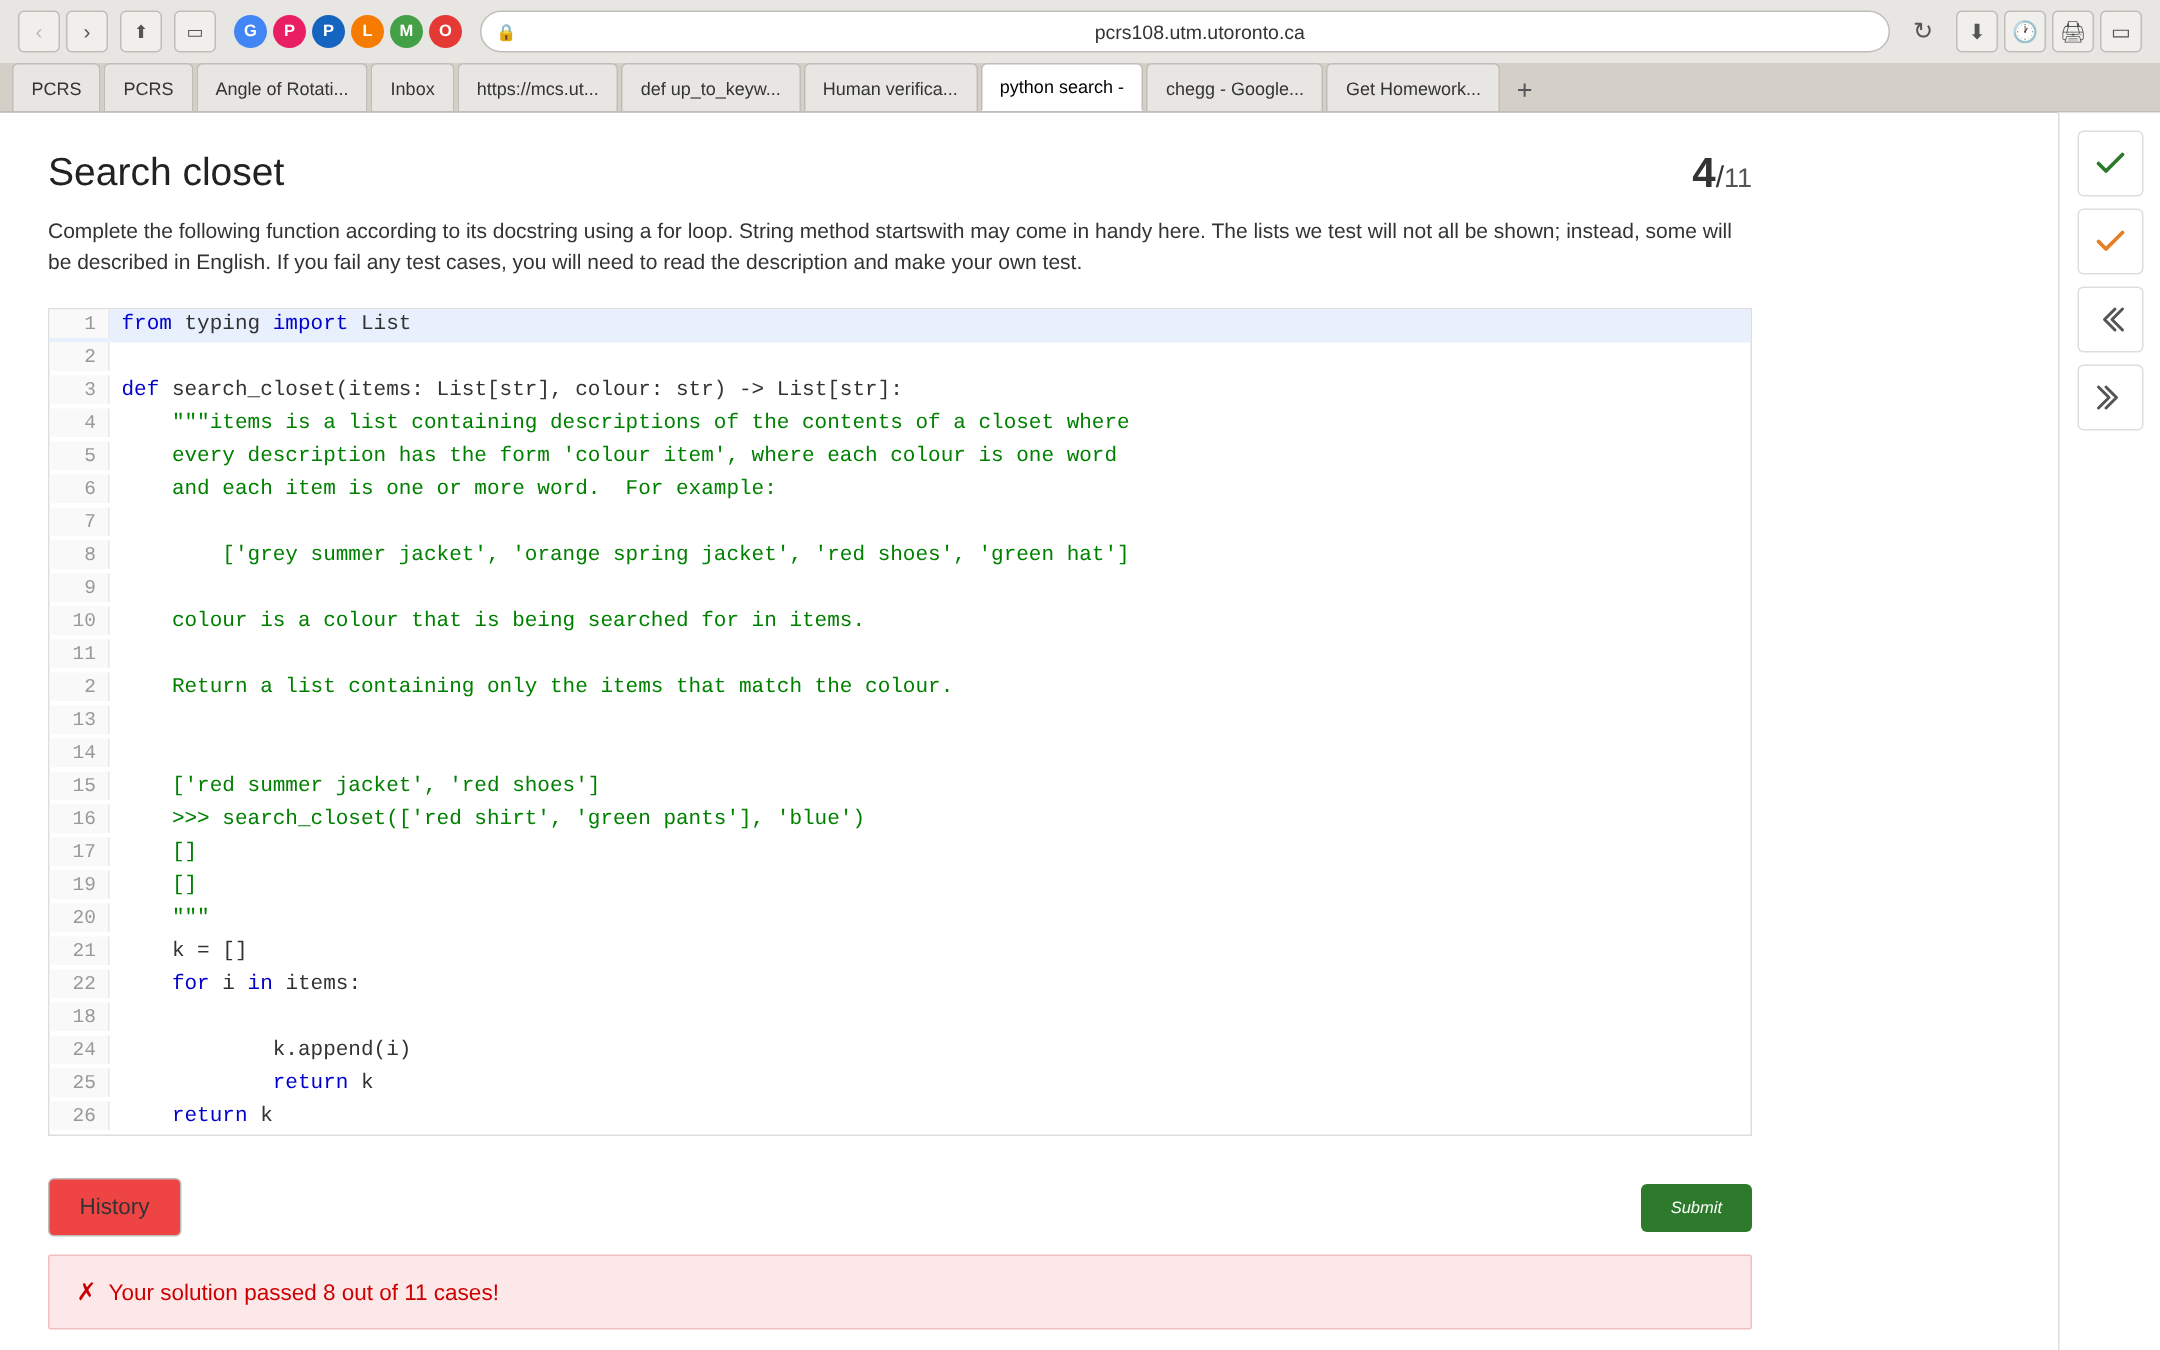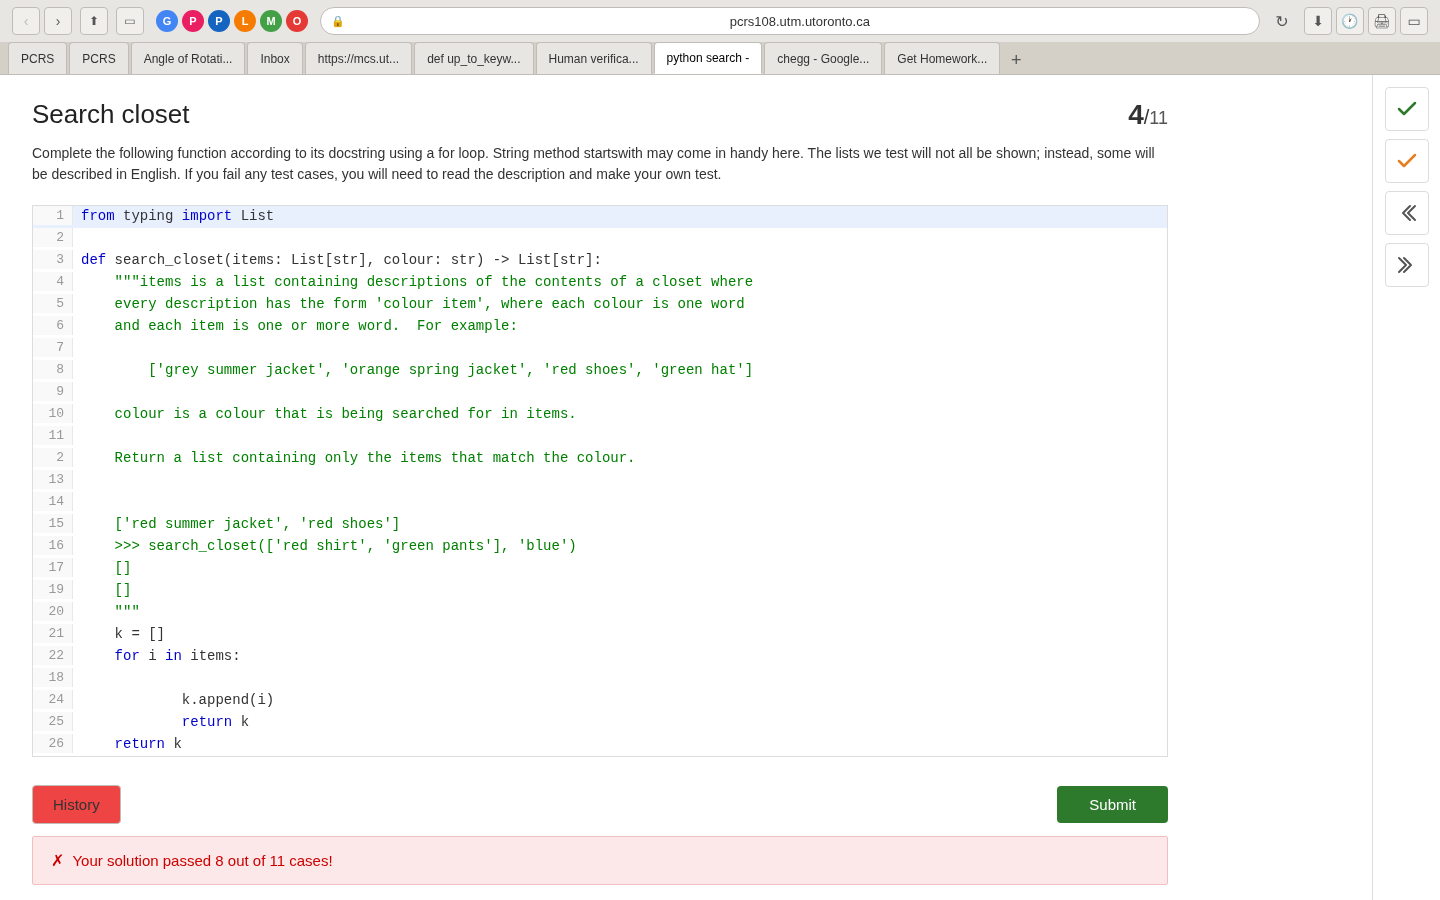--- a/index.html
+++ b/index.html
@@ -58,21 +58,21 @@
     .line-num { width: 40px; min-width: 40px; text-align: right; padding: 2px 8px 2px 0; color: #999; user-select: none; font-size: 13px; border-right: 1px solid #e8e8e8; background: #f9f9f9; }
     .line-content { padding: 2px 8px; white-space: pre; color: #333; flex: 1; }
 
     
     .kw { color: #0000cc; font-weight: normal; }
     .docstring { color: #008000; }
 
     
     .bottom-bar { display: flex; justify-content: space-between; align-items: center; padding: 12px 0; }
     .history-btn { background: #ef4444; border: 1px solid #c0bdb8; border-radius: 4px; padding: 10px 20px; font-size: 15px; cursor: pointer; color: #333; }
-    .submit-btn { background: #2d7a2d; border: none; border-radius: 4px; padding: 10px 32px; font-size: 15px; cursor: pointer; color: white; font-weight: 500; }
+    .submit-btn { background: #2d7a2d; border: none; border-radius: 4px; padding: 10px 20px; font-size: 11px; cursor: pointer; color: white; font-weight: 500; font-style: italic; }
 
     
     .result-box { background: #fce8e8; border: 1px solid #f0c0c0; padding: 14px 18px; margin-bottom: 8px; border-radius: 2px; }
     .result-text { color: #c00; font-size: 15px; display: flex; align-items: center; gap: 8px; }
     .result-icon { color: #c00; font-size: 16px; }
   </style>
 </head>
 <body>
 
 <div class="browser-chrome">

